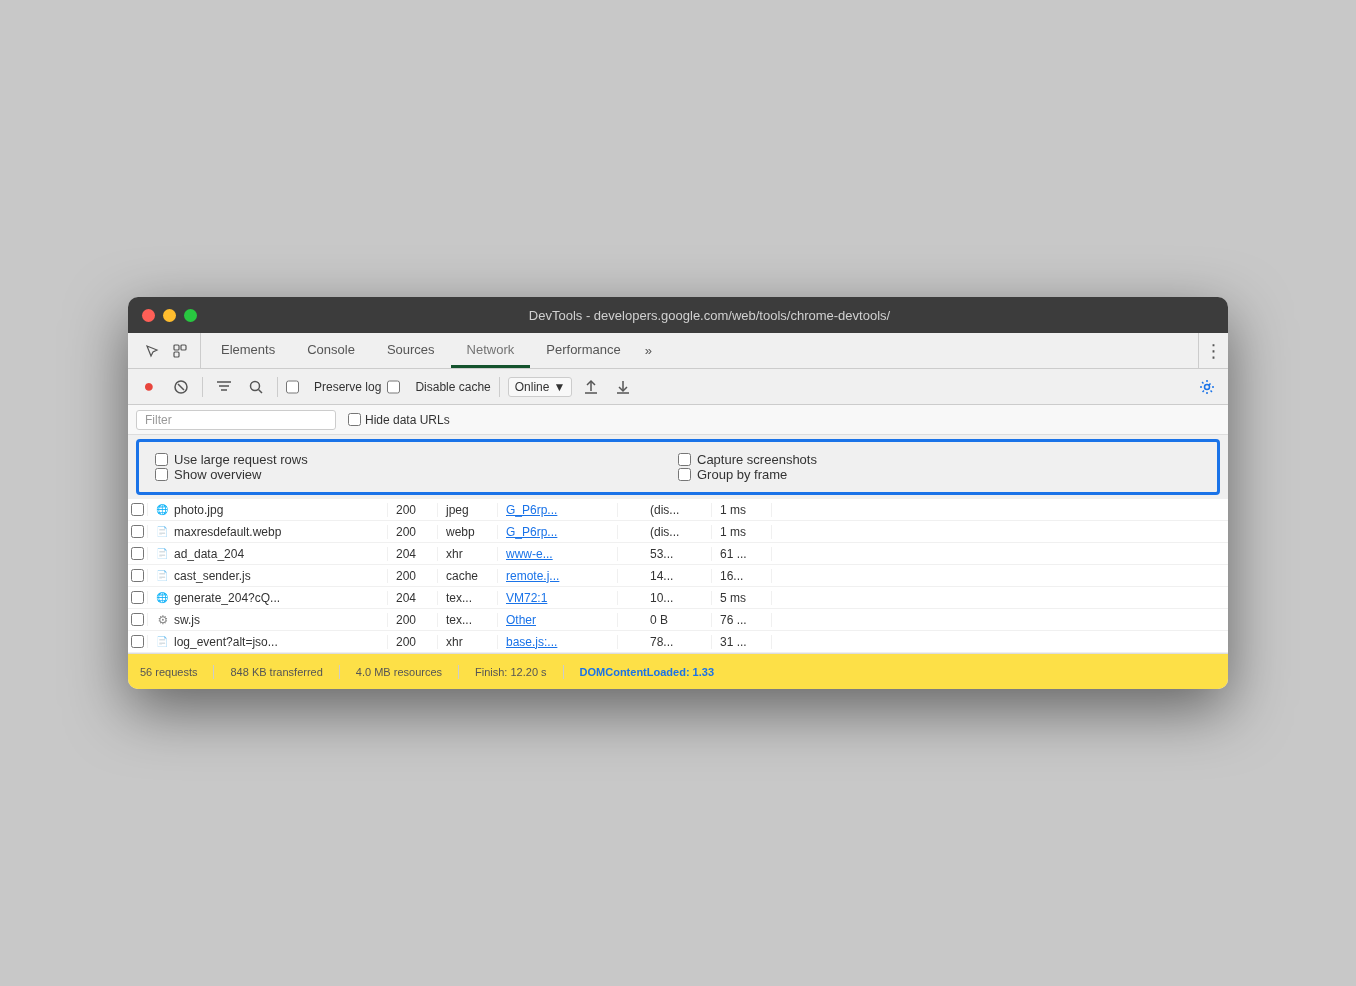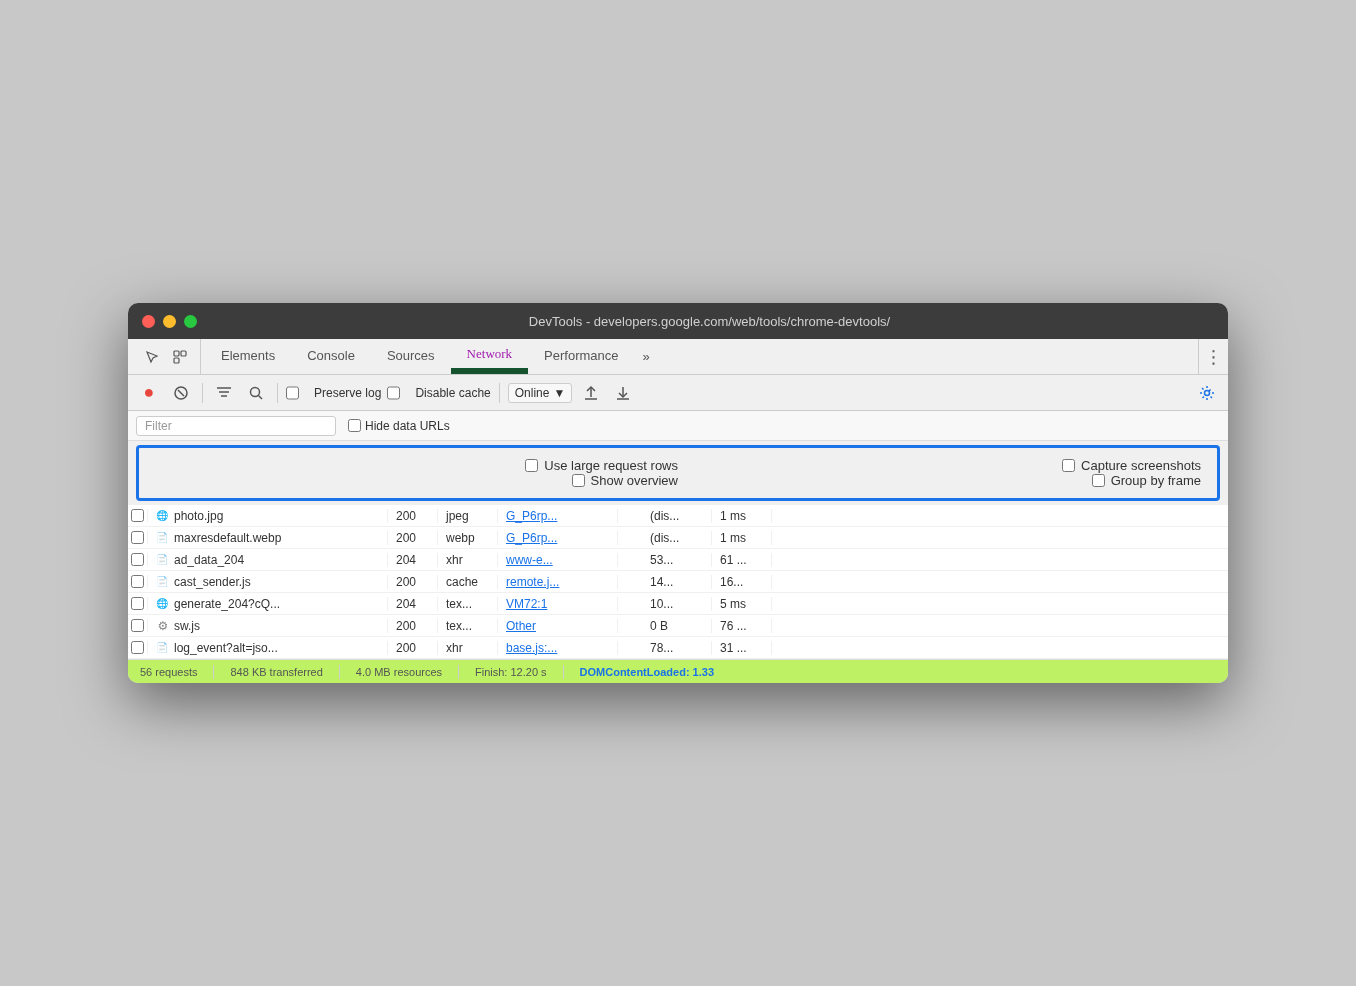--- a/index.html
+++ b/index.html
@@ -69,23 +69,22 @@
       padding: 0 16px;
       display: flex;
       align-items: center;
       font-size: 13px;
       color: #555;
       cursor: pointer;
       border-bottom: 2px solid transparent;
       white-space: nowrap;
     }
     .tab.active {
-      color: #a21caf;
-      border-bottom: 6px solid #14532d;
-      font-family: Liberation Serif, serif;
+      color: #737373;
+      border-bottom: 3px solid #14532d;
     }
     .tab-more {
       padding: 0 8px;
       display: flex;
       align-items: center;
       color: #555;
       cursor: pointer;
       font-size: 13px;
     }
     .tabs-spacer { flex: 1; }
@@ -173,21 +172,20 @@
       border: 3px solid #1a73e8;
       border-radius: 4px;
       margin: 4px 8px;
       padding: 10px 16px;
     }
     .options-col {
       display: flex;
       flex-direction: column;
       gap: 0;
       flex: 1;
-      align-items: flex-end;
     }
     .options-inner {
       display: flex;
       gap: 0;
     }
     .options-checkbox {
       display: flex; align-items: center; gap: 6px;
       font-size: 13px; color: #333;
     }
     .options-checkbox input[type=checkbox] { cursor: pointer; }
@@ -280,26 +278,26 @@
       background: #e53935;
       opacity: 0.8;
     }
     .wf-bar {
       position: absolute;
       height: 8px;
       border-radius: 1px;
     }
     
     .status-bar {
-      background: #bef264;
+      background: #fde047;
       border-top: 1px solid #ddd;
       display: flex;
       align-items: center;
       padding: 0 12px;
-      height: 24px;
+      height: 36px;
       font-size: 11px;
       color: #555;
       gap: 16px;
     }
     .status-divider {
       width: 1px; height: 14px;
       background: #ccc;
     }
     .status-dom { color: #1a73e8; font-weight: 600; }
   </style>

